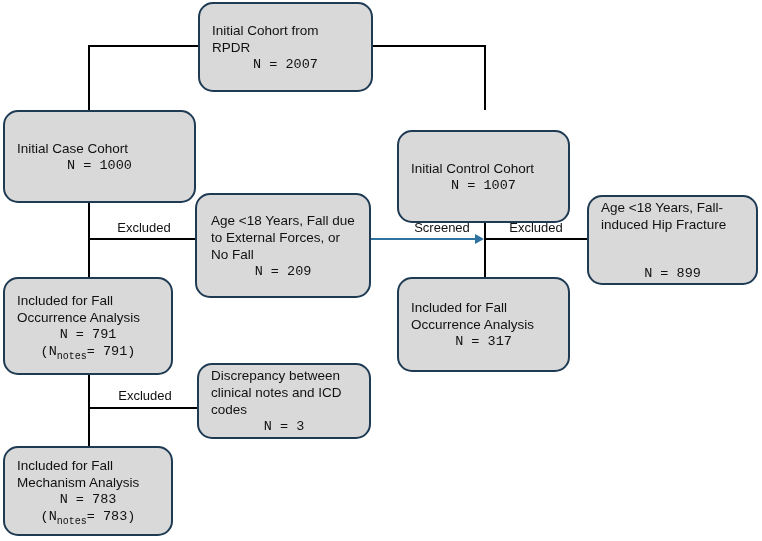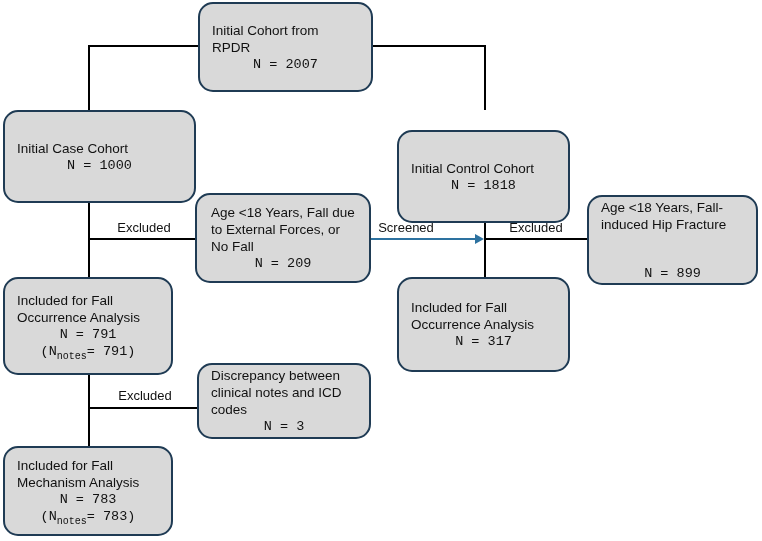--- a/index.html
+++ b/index.html
@@ -43,42 +43,42 @@
   }
   .flow-label{
     position:absolute;font-size:13px;text-align:center;
     white-space:nowrap;
   }
   
   #b-initial{left:198px;top:2px;width:175px;height:90px;}
   #b-initial .box-title{max-width:122px;}
   #b-case{left:3px;top:110px;width:193px;height:93px;}
   #b-control{left:397px;top:110px;width:173px;height:93px;margin-top:20px;}
-  #b-case-excl{left:195px;top:193px;width:176px;height:90px;padding:9px 14px;}
+  #b-case-excl{left:195px;top:193px;width:176px;height:105px;padding:9px 14px;}
   #b-control-excl{left:587px;top:195px;width:171px;height:90px;}
   #b-case-occ{left:3px;top:277px;width:170px;height:98px;}
   #b-control-occ{left:397px;top:277px;width:173px;height:95px;}
   #b-notes-disc{left:197px;top:363px;width:174px;height:76px;}
   #b-case-mech{left:3px;top:446px;width:170px;height:90px;}
   
   #l-topleft-h{left:88px;top:45px;width:111px;}
   #l-topleft-v{left:88px;top:45px;height:65px;}
   #l-topright-h{left:373px;top:45px;width:113px;}
   #l-topright-v{left:484px;top:45px;height:65px;}
   #l-case-v1{left:88px;top:202px;height:76px;}
   #l-case-excl{left:89px;top:238px;width:107px;}
   #l-control-v1{left:484px;top:202px;height:76px;}
   #l-control-excl{left:486px;top:238px;width:102px;}
   #l-screened{left:371px;top:238px;width:106px;}
   #ah-screened{left:475px;top:233.5px;}
   #l-case-v2{left:88px;top:374px;height:72px;}
   #l-notes-excl{left:89px;top:407px;width:109px;}
   
   #lab-excl-case{left:94px;top:220px;width:100px;}
-  #lab-screened{left:356px;top:220px;width:100px;}
+  #lab-screened{left:392px;top:220px;width:100px;}
   #lab-excl-control{left:488px;top:220px;width:96px;}
   #lab-excl-notes{left:94px;top:388px;width:102px;}
 </style>
 </head>
 <body>
 
 <div id="stage">
 
   <div class="h-line" id="l-topleft-h"></div>
   <div class="v-line" id="l-topleft-v"></div>
@@ -103,21 +103,21 @@
     <div class="box-n">N = 2007</div>
   </div>
 
   <div class="box" id="b-case">
     <div class="box-title">Initial Case Cohort</div>
     <div class="box-n">N = 1000</div>
   </div>
 
   <div class="box" id="b-control">
     <div class="box-title">Initial Control Cohort</div>
-    <div class="box-n">N = 1818</div>
+    <div class="box-n">N = 1007</div>
   </div>
 
   <div class="box" id="b-case-excl">
     <div class="box-title">Age &lt;18 Years, Fall due to External Forces, or No Fall</div>
     <div class="box-n">N = 209</div>
   </div>
 
   <div class="box" id="b-control-excl">
     <div class="box-title">Age &lt;18 Years, Fall-induced Hip Fracture</div>
     <div class="box-n gap">N = 899</div>

